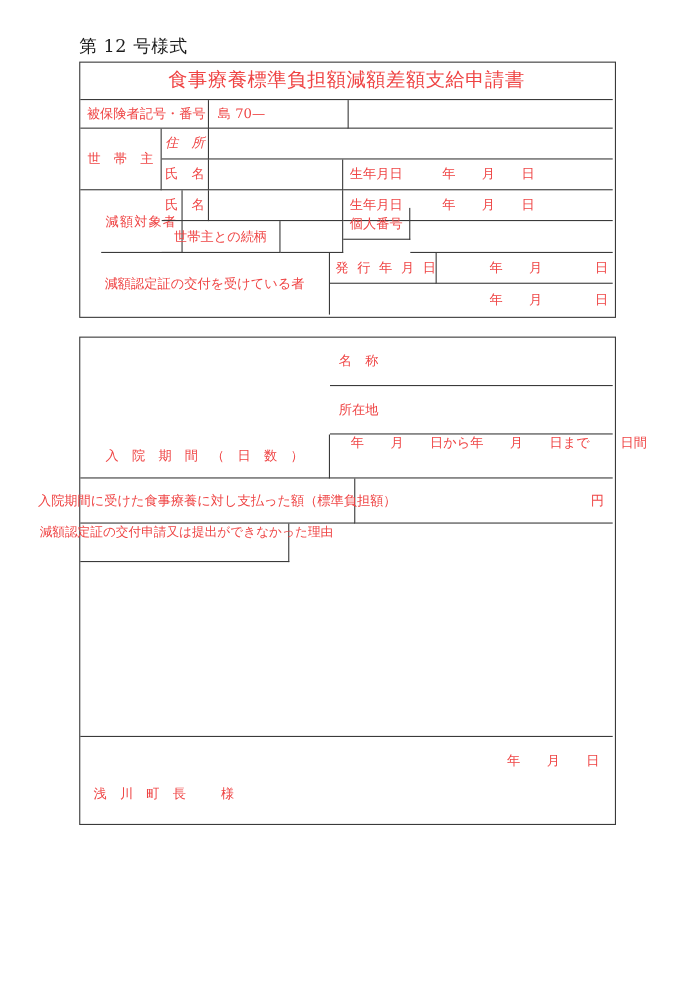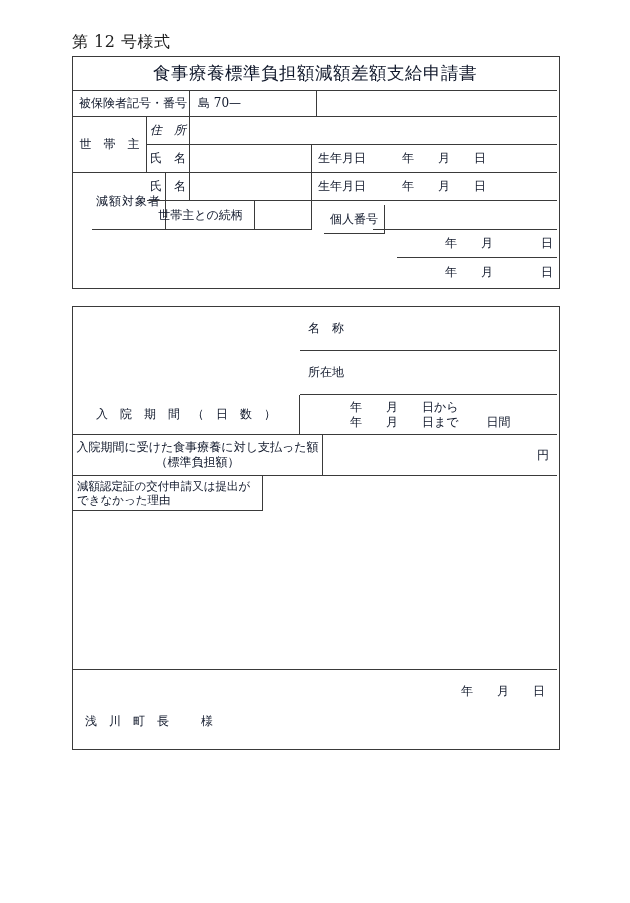--- a/index.html
+++ b/index.html
@@ -4,26 +4,26 @@
 <style>
   html,body{margin:0;padding:0;background:#ffffff;}
   .page{
     position:relative;width:630px;height:903px;background:#ffffff;
     font-family:"DejaVu Serif","Liberation Serif",serif;
     color:#1c1c1c;font-size:12px;overflow:hidden;
   }
   .tbl{position:absolute;border:1px solid #3a3a3a;background:#ffffff;}
   .cell{
     position:absolute;box-sizing:border-box;display:flex;align-items:center;
-    font-size:12px;line-height:1.25;white-space:pre;color:#0f172a;
+    font-size:12px;line-height:1.25;white-space:pre;color:#ef4444;
   }
   .br{border-right:1px solid #3a3a3a;}
   .bb{border-bottom:1px solid #3a3a3a;text-align:right;}
   .center{justify-content:center;text-align:center;}
-  .col{flex-direction:column;justify-content:center;}
+  .col{justify-content:center;}
   .end{justify-content:flex-end;}
   .hline{position:absolute;border-top:1px solid #3a3a3a;height:0;}
   .formno{position:absolute;left:72px;top:32px;font-size:16px;letter-spacing:0.5px;}
   .title{font-size:17.5px;letter-spacing:0.5px;}
   .ls1{letter-spacing:1px;}
   .ls2{letter-spacing:2px;}
   .small{font-size:11.5px;}
 </style>
 </head>
 <body>
@@ -46,23 +46,25 @@
     <div class="cell br bb" style="left:74px;top:88px;width:43px;height:28px;padding-left:3px;">氏　名</div>
     <div class="cell br bb" style="left:117px;top:88px;width:122px;height:28px;"></div>
     <div class="cell bb" style="left:239px;top:88px;width:245px;height:28px;padding-left:6px;">生年月日　　　年　　月　　日</div>
 
     <div class="cell br bb center ls1" style="left:0;top:116px;width:74px;height:57px;margin-left:19px;">減額対象者</div>
     <div class="cell br bb" style="left:74px;top:116px;width:43px;height:28px;padding-left:3px;">氏　名</div>
     <div class="cell br bb" style="left:117px;top:116px;width:122px;height:28px;"></div>
     <div class="cell bb" style="left:239px;top:116px;width:245px;height:28px;padding-left:6px;">生年月日　　　年　　月　　日</div>
     <div class="cell br bb center" style="left:74px;top:144px;width:108px;height:29px;">世帯主との続柄</div>
     <div class="cell br bb" style="left:182px;top:144px;width:57px;height:29px;"></div>
-    <div class="cell br bb" style="left:239px;top:148px;width:61px;height:29px;padding-left:6px;margin-left:12px;">個人番号</div>
+    <div class="cell br bb" style="left:239px;top:132px;width:61px;height:29px;padding-left:6px;">個人番号</div>
     <div class="cell bb" style="left:300px;top:144px;width:184px;height:29px;"></div>
 
+    <div class="cell br center" style="left:0;top:173px;width:227px;height:56px;">減額認定証の交付を受けている者</div>
+    <div class="cell br bb ls2" style="left:227px;top:173px;width:97px;height:28px;padding-left:5px;">発 行 年 月 日</div>
     <div class="cell bb end" style="left:324px;top:173px;width:160px;height:28px;padding-right:4px;">年　　月　　　　日</div>
     <div class="cell end" style="left:324px;top:201px;width:160px;height:28px;padding-right:4px;">年　　月　　　　日</div>
   </div>
 
   <div class="tbl" style="left:72px;top:306px;width:486px;height:442px;">
 
     <div class="cell bb" style="left:227px;top:0;width:257px;height:44px;padding-left:8px;">名　称</div>
     <div class="cell bb" style="left:227px;top:44px;width:257px;height:44px;padding-left:8px;">所在地</div>
 
     <div class="cell br bb center" style="left:0;top:88px;width:227px;height:40px;">入　院　期　間　（　日　数　）</div>

